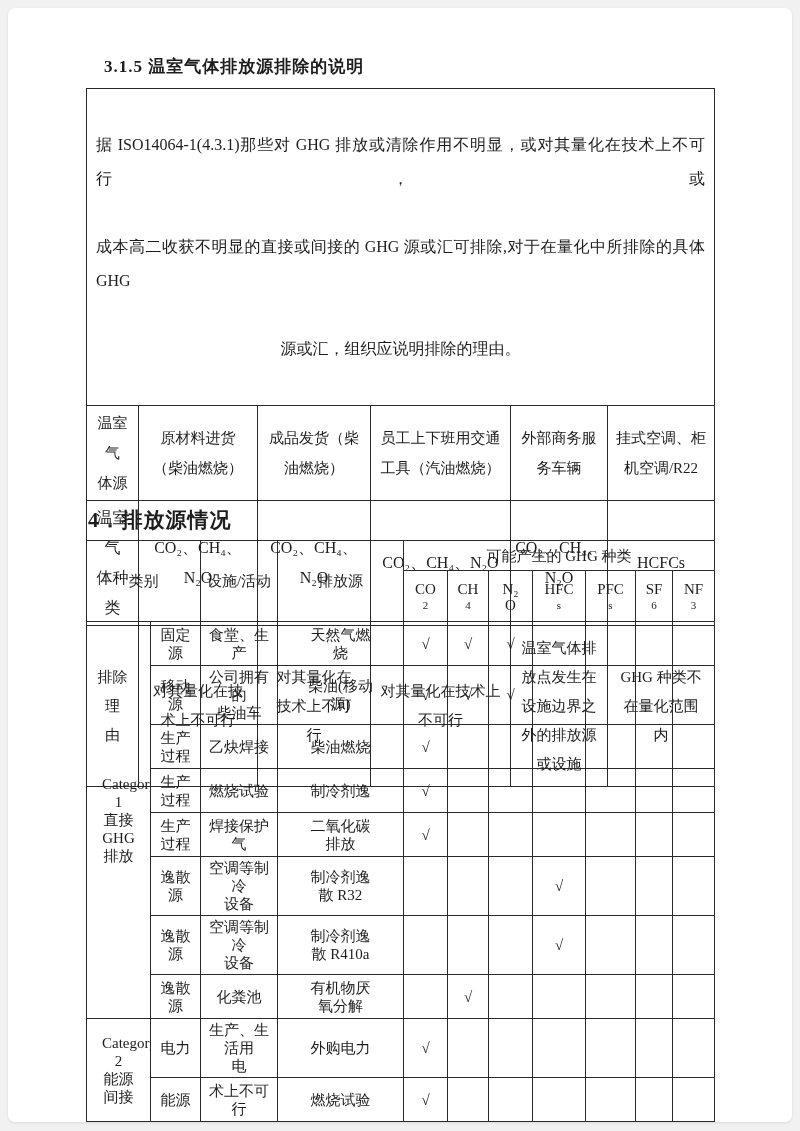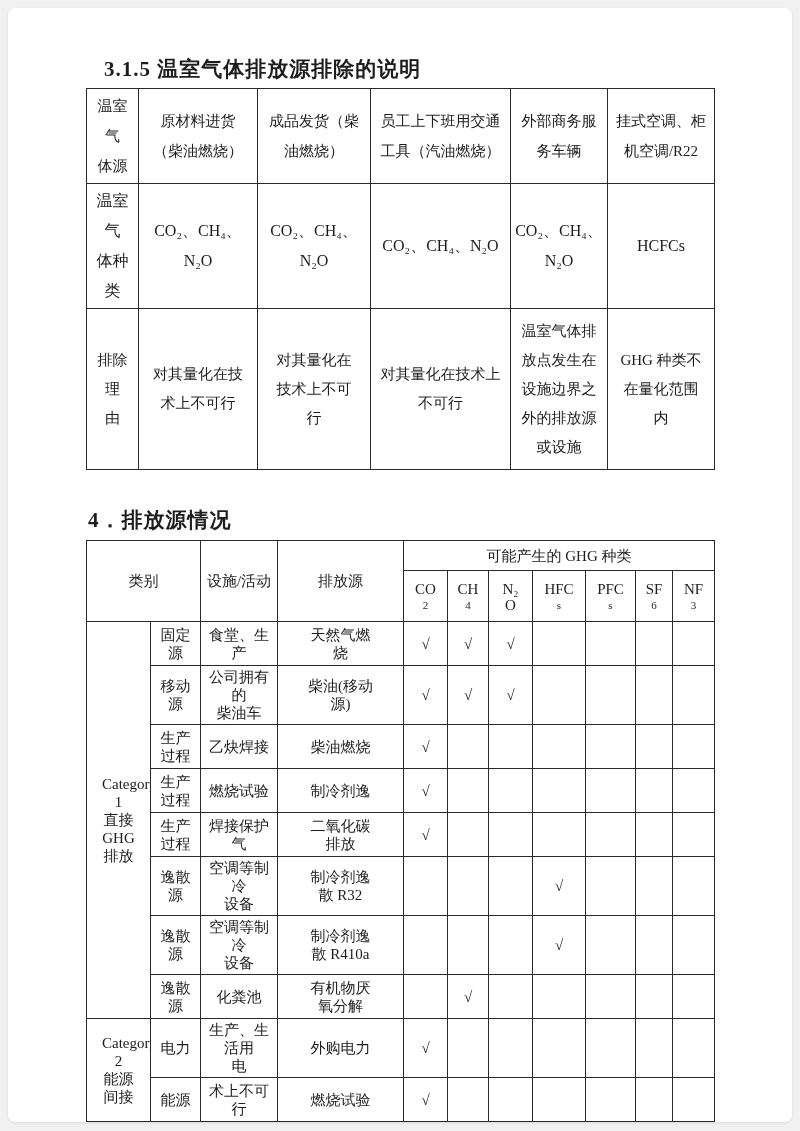--- a/index.html
+++ b/index.html
@@ -10,21 +10,21 @@
     color:#1d1d1d;
     position:relative;
   }
   .paper{
     position:absolute;left:8px;top:8px;width:784px;height:1114px;
     background:#ffffff;border-radius:7px;
     box-shadow:0 1px 3px rgba(0,0,0,.10);
   }
   .h1{
     position:absolute;left:104px;top:55px;
-    font-size:21px;font-weight:bold;letter-spacing:1px;
+    font-size:17px;font-weight:bold;letter-spacing:1px;
   }
   .h2{
     position:absolute;left:88px;top:506px;
     font-size:21px;font-weight:bold;letter-spacing:1px;
   }
   table{border-collapse:collapse;table-layout:fixed;}
   td,th{
     border:1px solid #2a2a2a;
     text-align:center;vertical-align:middle;
     white-space:pre-line;
@@ -67,20 +67,27 @@
 <table class="t1">
   <colgroup>
     <col style="width:52px">
       <col style="width:119px">
       <col style="width:113px">
     <col style="width:140px">
       <col style="width:97px">
       <col style="width:107px">
   </colgroup>
   <tbody>
+      <tr class="t1-r0">
+    <td colspan="6" class="note-cell">
+      <div class="note-line">据 ISO14064-1(4.3.1)那些对 GHG 排放或清除作用不明显，或对其量化在技术上不可行，或</div>
+      <div class="note-line">成本高二收获不明显的直接或间接的 GHG 源或汇可排除,对于在量化中所排除的具体 GHG</div>
+      <div class="note-line last">源或汇，组织应说明排除的理由。</div>
+    </td>
+  </tr>
   <tr class="t1-r1">
     <td>温室气
 体源</td>
     <td>原材料进货
 （柴油燃烧）</td>
     <td>成品发货（柴
 油燃烧）</td>
     <td>员工上下班用交通
 工具（汽油燃烧）</td>
     <td>外部商务服

